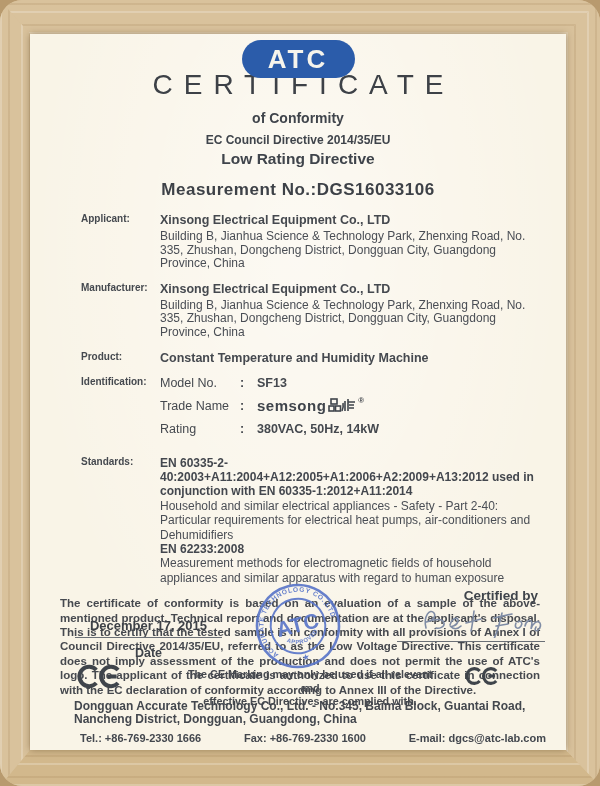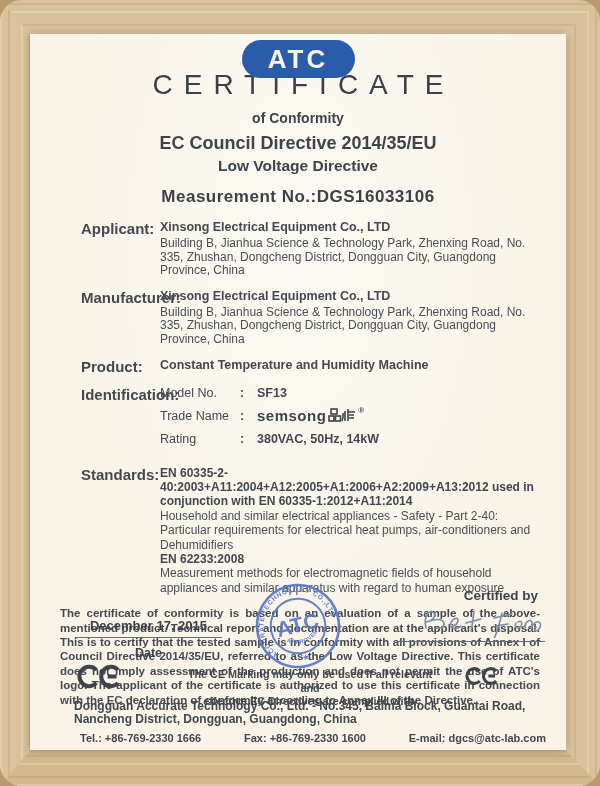--- a/index.html
+++ b/index.html
@@ -26,28 +26,28 @@
     box-shadow:0 0 7px rgba(95,72,40,.5);
     color:#45494f; overflow:hidden; }
 
   
   .logo-pill { position:relative; z-index:2; width:113px; height:38px; margin:6px auto 0;
     background:#2b5caa; border-radius:20px; display:flex; align-items:center; justify-content:center;
     color:#f6f4ec; font-weight:bold; font-size:26px; letter-spacing:3px; }
   .cert-title { position:relative; z-index:1; margin-top:-9px; text-align:center;
     font-size:28px; font-weight:normal; letter-spacing:11px; color:#3d4147; text-indent:11px; }
   .conformity { margin-top:9px; text-align:center; font-size:14px; font-weight:bold; color:#3f444b; }
-  .directive1 { margin-top:7px; text-align:center; font-size:18px; font-weight:bold; color:#3f444b; }
+  .directive1 { margin-top:7px; text-align:center; font-size:12px; font-weight:bold; color:#3f444b; }
   .directive2 { margin-top:3px; text-align:center; font-size:15.5px; font-weight:bold; color:#3f444b; }
   .registration { margin-top:12px; text-align:center; font-size:17px; font-weight:bold; letter-spacing:.5px; color:#3d4147; }
 
   
   .fields { margin-top:13px; }
   .row { display:grid; grid-template-columns:79px 1fr; margin:0 23px 11px 51px; }
-  .row .lbl { font-size:15px; font-weight:bold; }
+  .row .lbl { font-size:10px; font-weight:bold; }
   .row .name { font-size:12.5px; font-weight:bold; }
   .row .addr { margin-top:3px; font-size:12px; line-height:13.6px; color:#4a4e55; }
   .row .val { font-size:12.5px; font-weight:bold; }
 
   .id-rows .id-row { display:grid; grid-template-columns:80px 17px 1fr; height:23px; align-items:start; }
   .id-rows .id-name { font-size:12.5px; font-weight:normal; }
   .id-rows .id-colon { font-size:12.5px; font-weight:bold; }
   .id-rows .id-val { font-size:12.5px; font-weight:bold; }
   .trade-wrap { display:flex; align-items:center; gap:2px; margin-top:-2px; }
   .trade-latin { font-size:15px; font-weight:bold; letter-spacing:.5px; color:#3f444b; text-transform:lowercase; }
@@ -87,21 +87,21 @@
   <div class="frame v frame-right"></div>
 
   <div class="paper">
 
     <div class="logo-pill">
       <span>ATC</span>
     </div>
     <div class="cert-title">CERTIFICATE</div>
     <div class="conformity">of Conformity</div>
     <div class="directive1">EC Council Directive 2014/35/EU</div>
-    <div class="directive2">Low Voltage Directive</div>
+    <div class="directive2">Low Rating Directive</div>
     <div class="registration">Measurement No.:DGS16033106</div>
 
     <div class="fields">
 
       <div class="row">
         <div class="lbl">Applicant:</div>
         <div>
           <div class="name">Xinsong Electrical Equipment Co., LTD</div>
           <div class="addr">Building B, Jianhua Science &amp; Technology Park, Zhenxing Road, No. 335, Zhushan, Dongcheng District, Dongguan City, Guangdong Province, China</div>
         </div>

